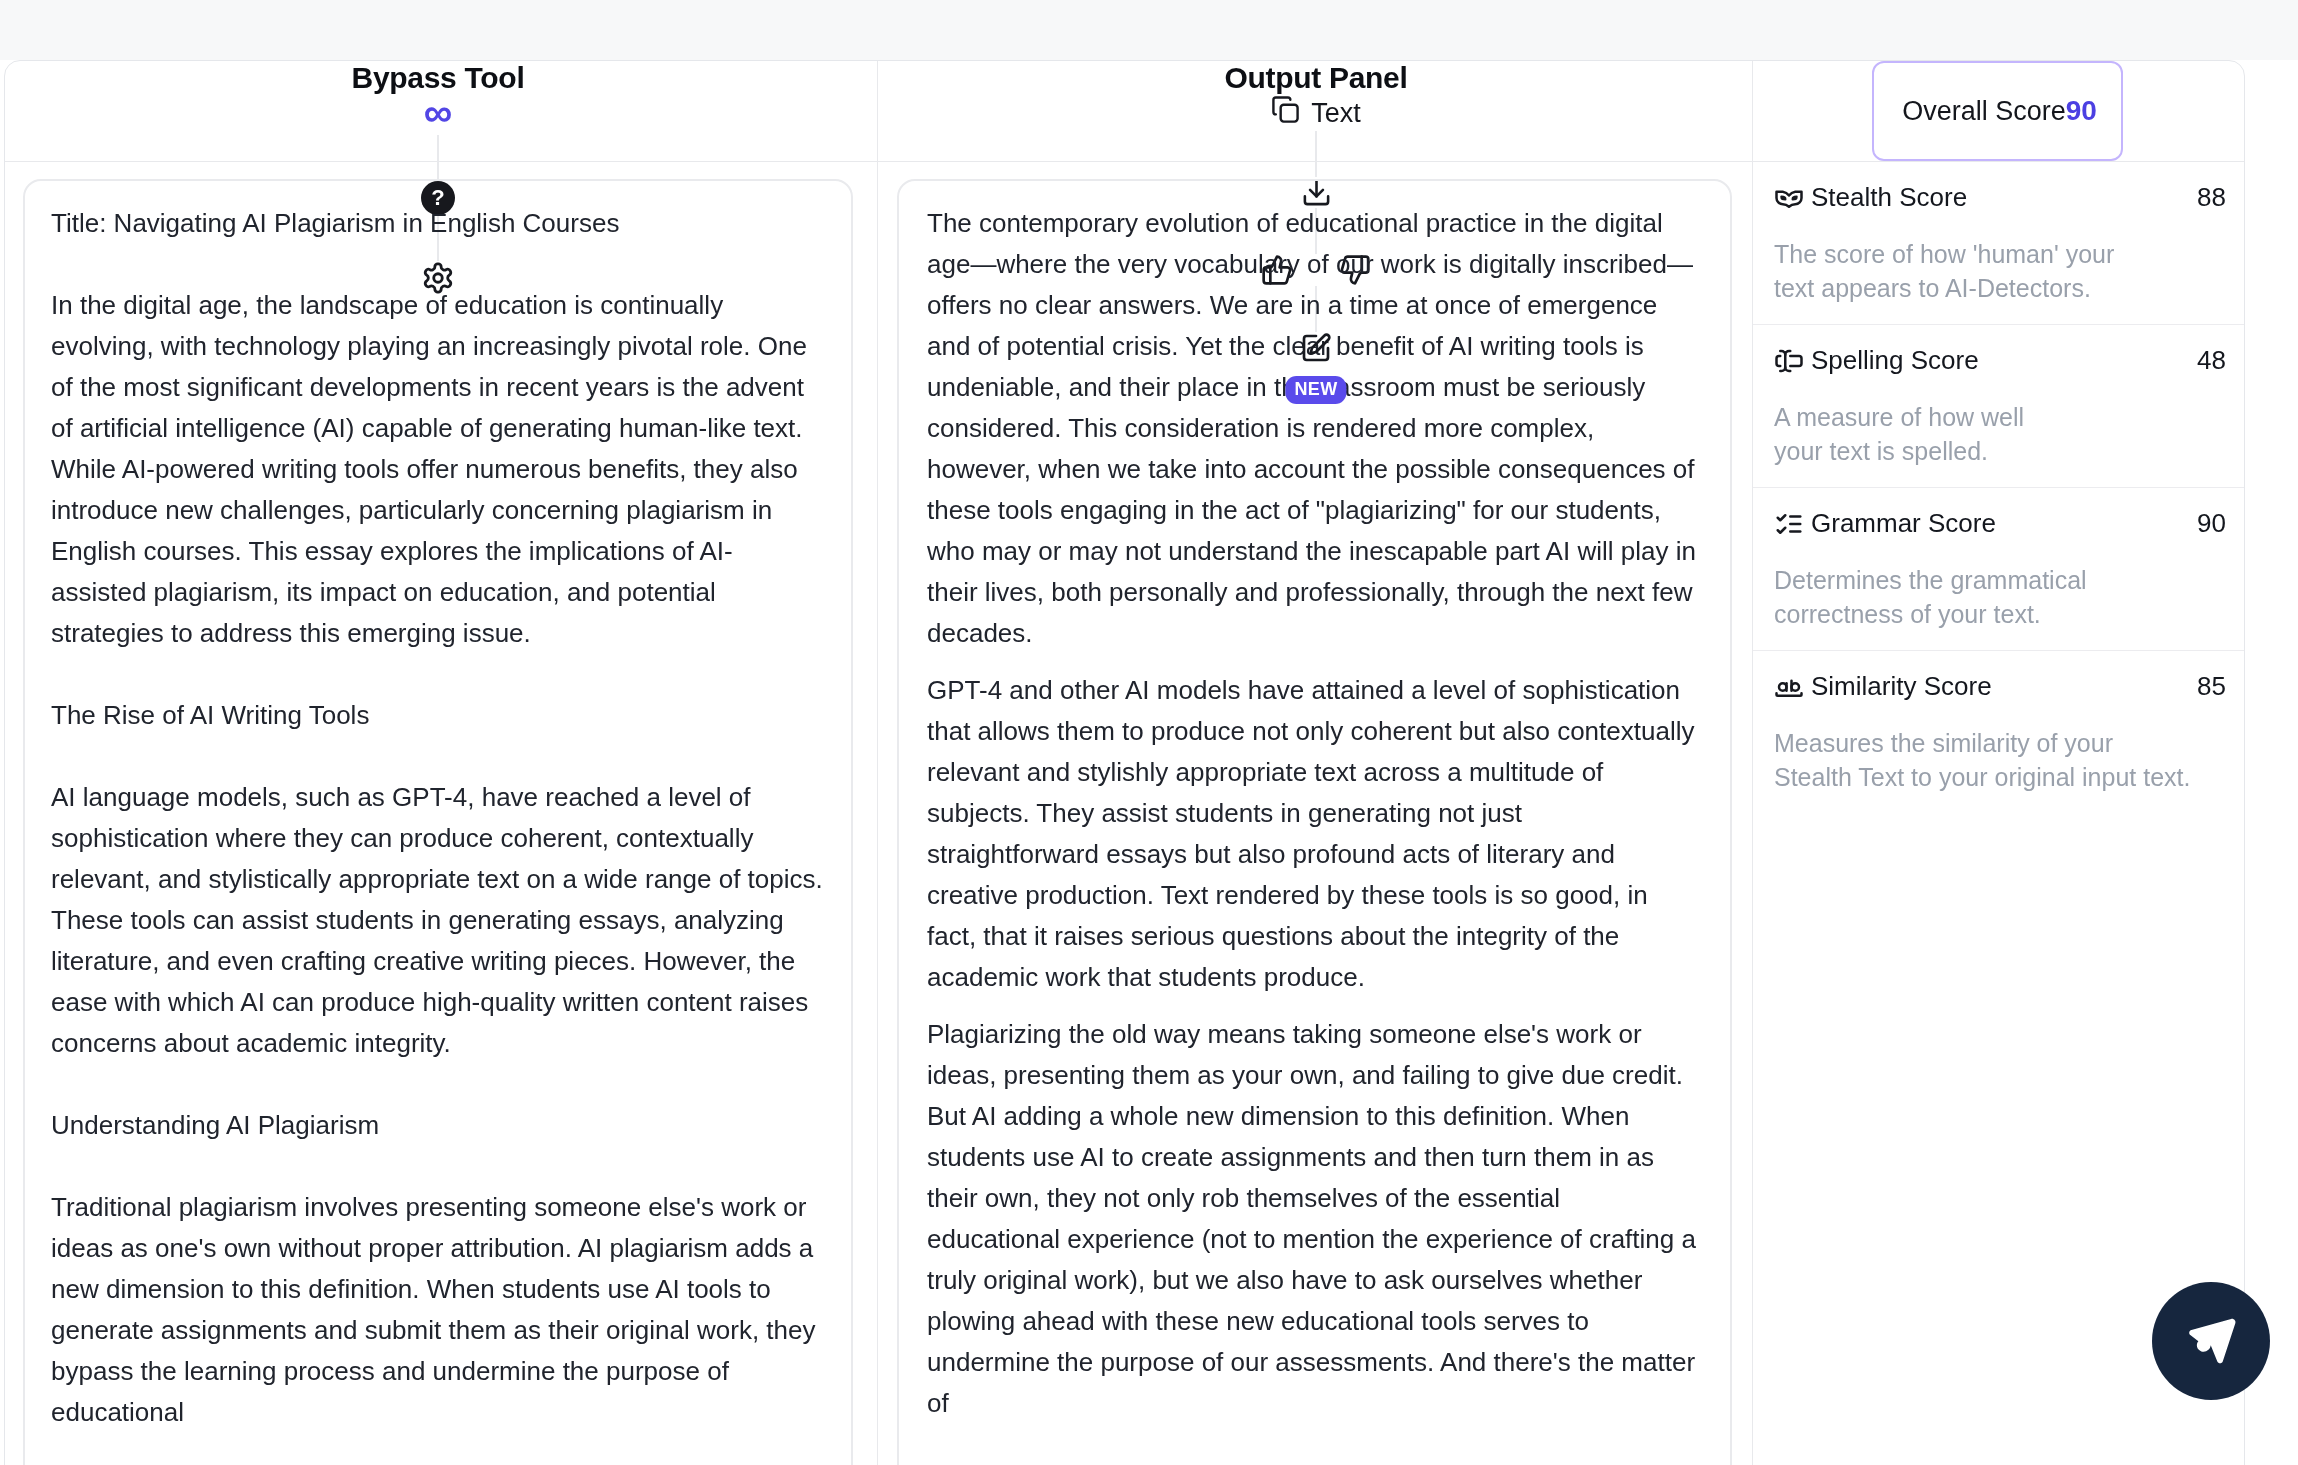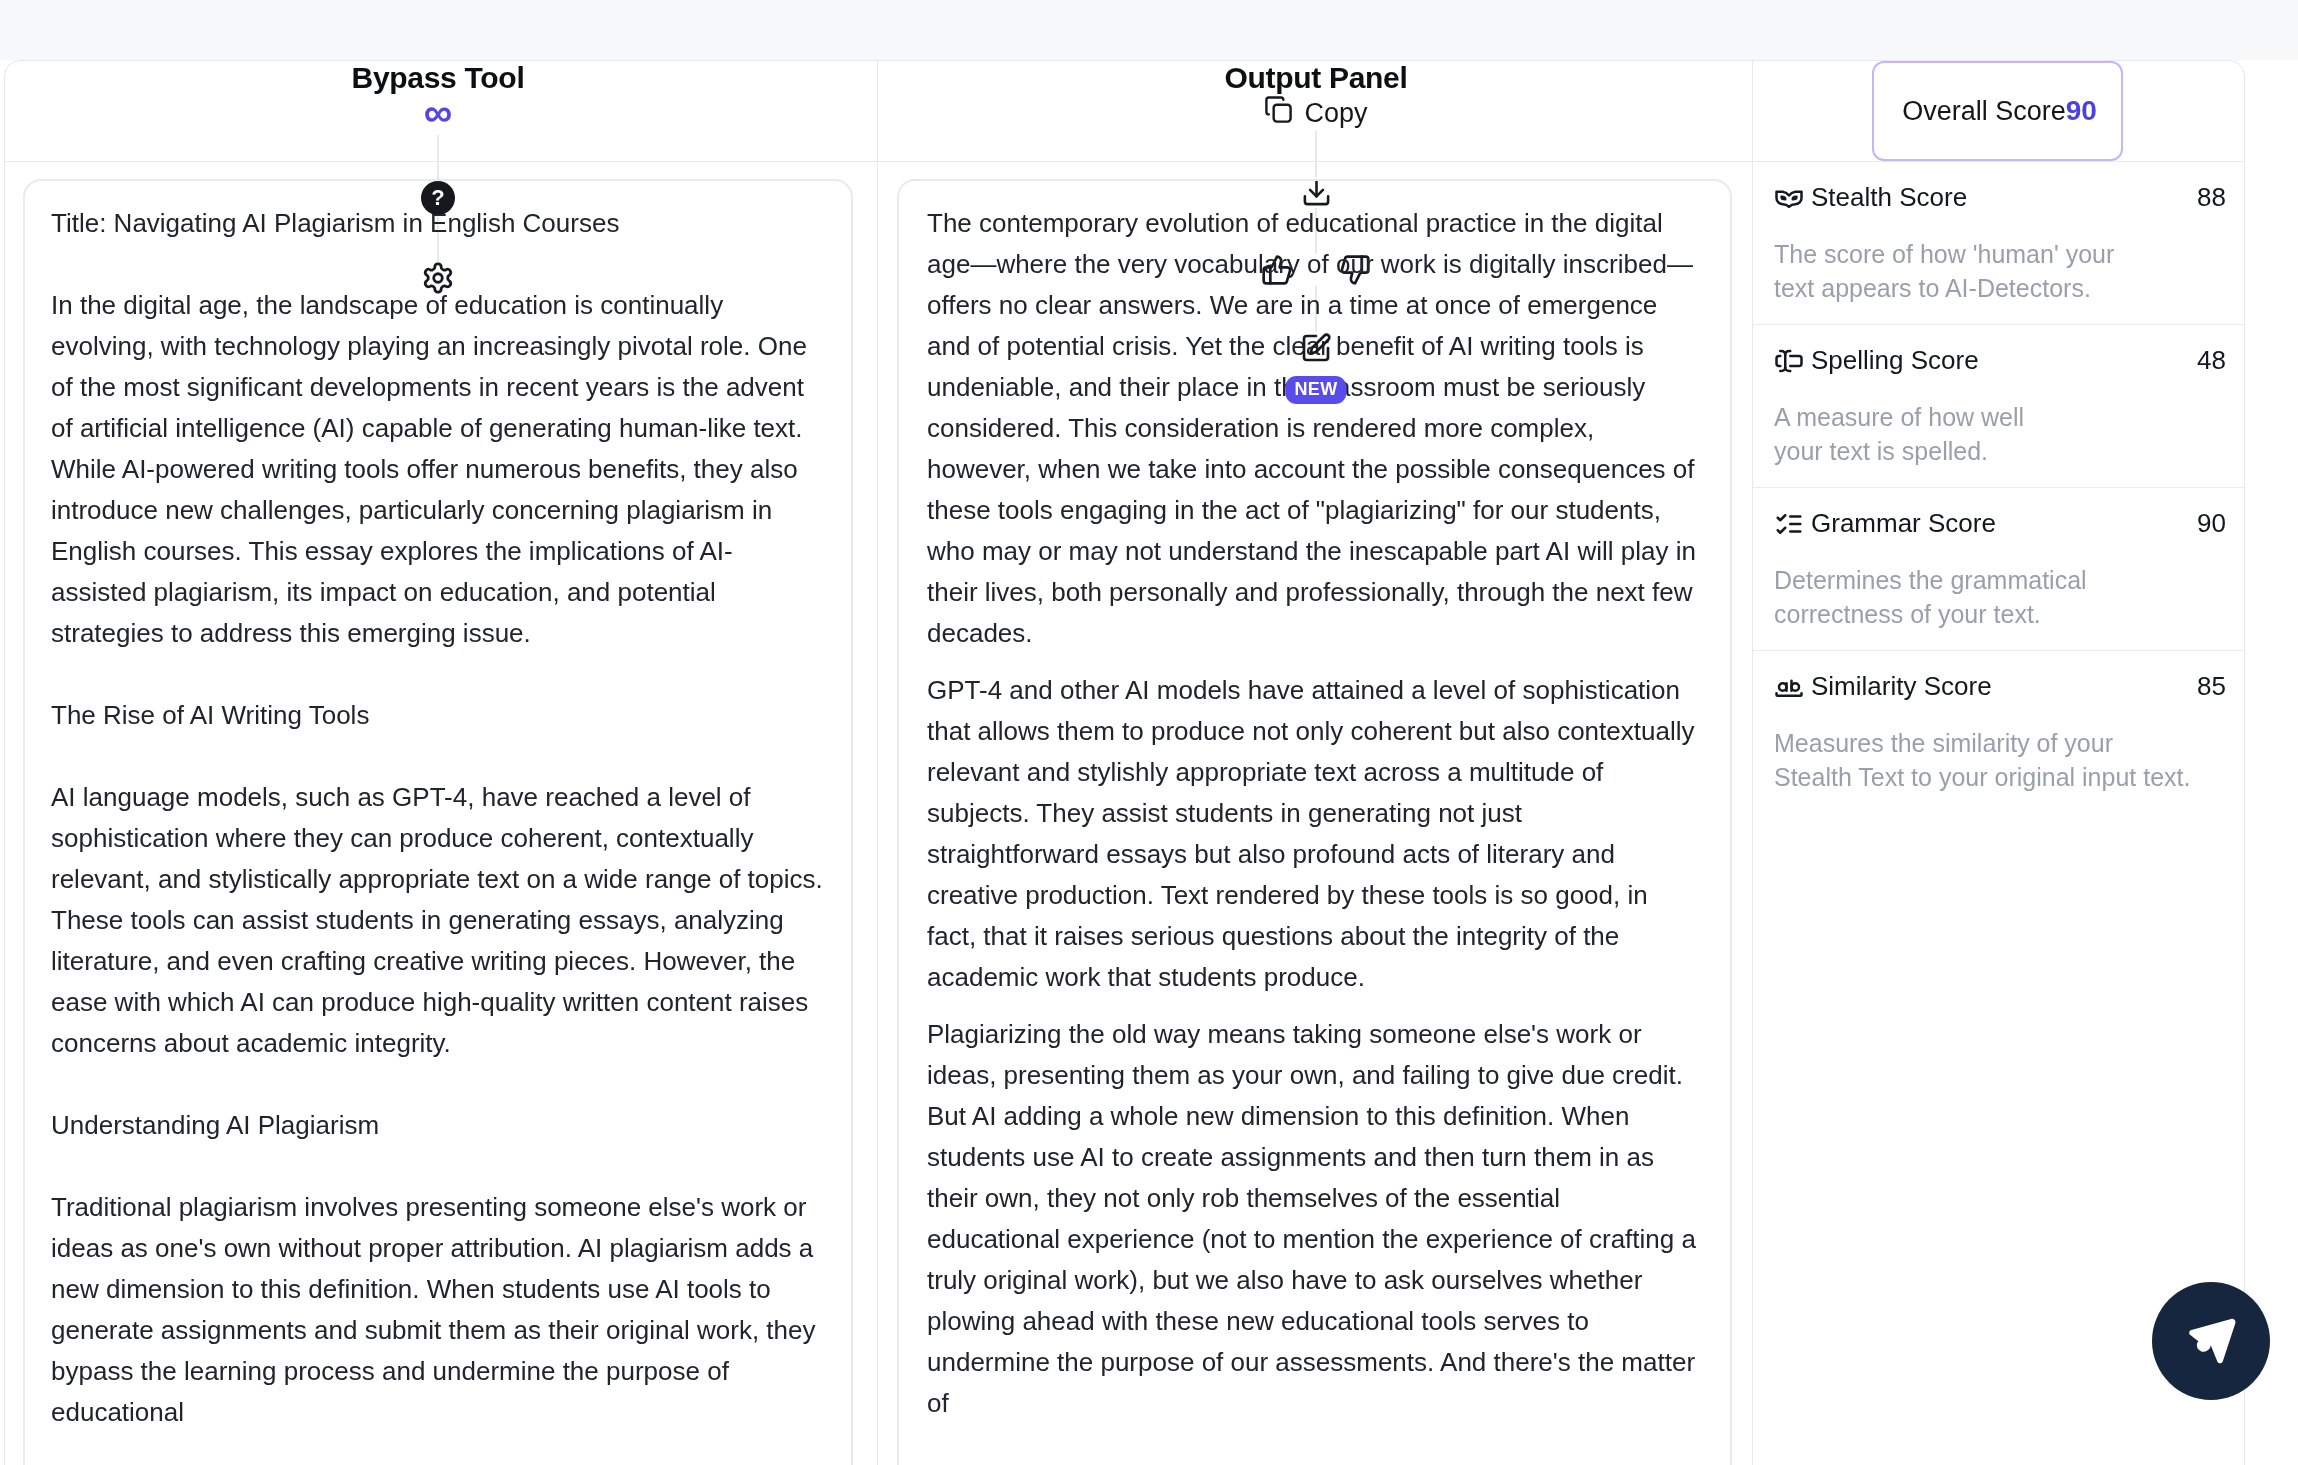--- a/index.html
+++ b/index.html
@@ -109,21 +109,21 @@
     <div class="hdr hdr-mid">
       <span class="hdr-title">Output Panel</span>
       <span class="spacer"></span>
       <span class="copy-btn">
         <span>
           <svg width="29" height="29" viewBox="0 0 24 24" fill="none" stroke="#17191f" stroke-width="2" stroke-linecap="round" stroke-linejoin="round">
               <rect width="14" height="14" x="8" y="8" rx="2.5"></rect>
               <path d="M4 16c-1.1 0-2-.9-2-2V4c0-1.1.9-2 2-2h10c1.1 0 2 .9 2 2"></path>
             </svg>
         </span>
-        <span>Copy</span>
+        <span>Text</span>
       </span>
       <span class="vdiv"></span>
       <span class="icon-btn">
         <span>
           <svg width="31" height="31" viewBox="0 0 24 24" fill="none" stroke="#17191f" stroke-width="2" stroke-linecap="round" stroke-linejoin="round">
               <path d="M21 15v4a2 2 0 0 1-2 2H5a2 2 0 0 1-2-2v-4"></path>
               <polyline points="7 10 12 15 17 10"></polyline>
               <line x1="12" x2="12" y1="15" y2="3"></line>
             </svg>
         </span>

